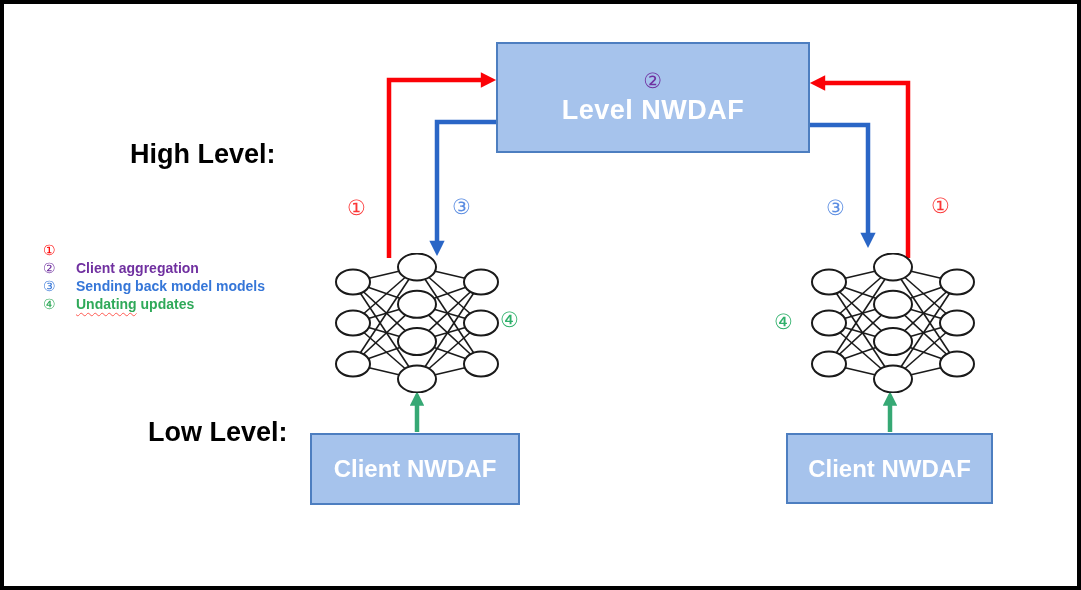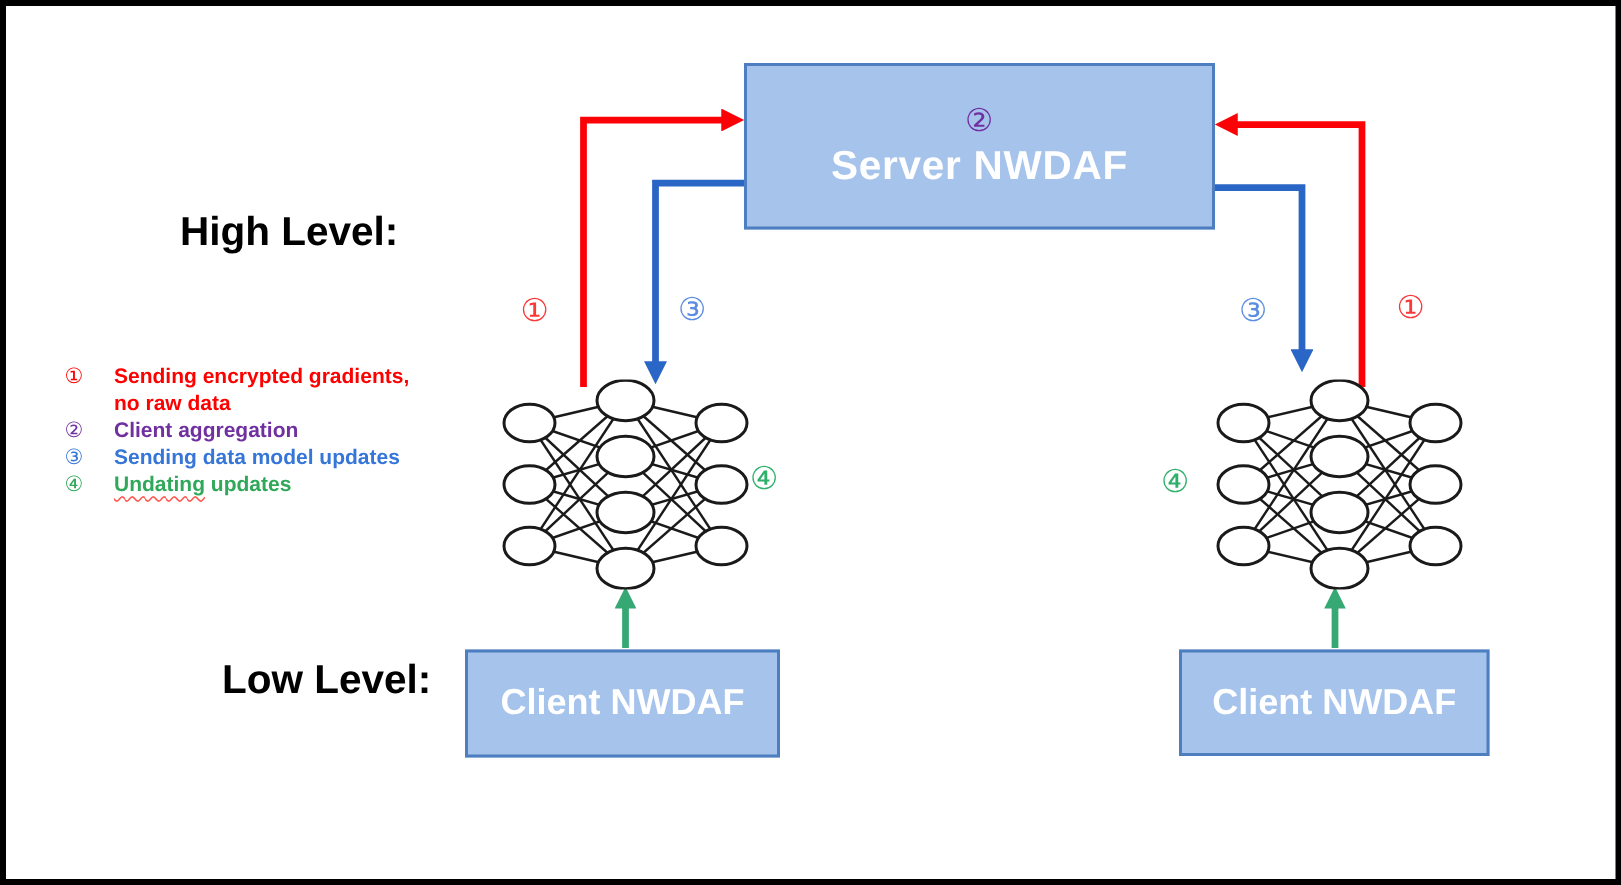--- a/index.html
+++ b/index.html
@@ -14,22 +14,22 @@
     position:absolute;z-index:2;background:#a6c3ec;border:2px solid #4d7ec0;
     display:flex;flex-direction:column;align-items:center;justify-content:center;
     color:#fff;font-weight:bold;box-sizing:border-box;text-align:center;
   }
   .server{left:496px;top:42px;width:314px;height:111px;font-size:27px;letter-spacing:.5px;}
   .server .badge{color:#7030a0;font-size:21px;font-weight:normal;line-height:1.1;margin-bottom:3px;}
   .client-left{left:310px;top:433px;width:210px;height:72px;font-size:24px;}
   .client-right{left:786px;top:433px;width:207px;height:71px;font-size:24px;}
 
   .big-label{position:absolute;z-index:3;color:#000;font-weight:bold;font-size:27px;white-space:nowrap;}
-  .high{left:120px;top:139px;}
-  .low{left:148px;top:438px;}
+  .high{left:130px;top:139px;}
+  .low{left:148px;top:417px;}
 
   .legend{position:absolute;left:43px;top:241px;z-index:3;font-size:14px;font-weight:bold;line-height:18px;}
   .legend-row{display:flex;align-items:flex-start;}
   .legend-num{width:33px;flex:none;font-weight:normal;}
   .legend-text{white-space:pre-line;}
   .lg-red{color:#ff0000;}
   .lg-purple{color:#7030a0;}
   .lg-blue{color:#3576d8;}
   .lg-green{color:#2fa959;}
   .wavy{text-decoration:underline;text-decoration-style:wavy;text-decoration-color:#ff5a52;text-decoration-thickness:1px;text-underline-offset:3px;}
@@ -69,39 +69,37 @@
     <polyline points="389,258 389,80 490,80" fill="none" stroke="#fb0207" stroke-width="4.5" marker-end="url(#ah-red)"></polyline>
     <polyline points="498,122 437,122 437,250" fill="none" stroke="#2a66c6" stroke-width="4.5" marker-end="url(#ah-blue)"></polyline>
     <polyline points="908,258 908,83 816,83" fill="none" stroke="#fb0207" stroke-width="4.5" marker-end="url(#ah-red)"></polyline>
     <polyline points="808,125 868,125 868,242" fill="none" stroke="#2a66c6" stroke-width="4.5" marker-end="url(#ah-blue)"></polyline>
     <polyline points="417,432 417,397" fill="none" stroke="#36a874" stroke-width="4.5" marker-end="url(#ah-green)"></polyline>
     <polyline points="890,432 890,397" fill="none" stroke="#36a874" stroke-width="4.5" marker-end="url(#ah-green)"></polyline>
   </svg>
 
   <div class="box server">
     <span class="badge">②</span>
-    <span>Server NWDAF</span>
+    <span>Level NWDAF</span>
   </div>
 
   <div class="big-label high">High Level:</div>
   <div class="big-label low">Low Level:</div>
 
   <div class="legend">
     <div class="legend-row lg-red">
       <span class="legend-num">①</span>
-      <span class="legend-text">Sending encrypted gradients,
-no raw data</span>
     </div>
     <div class="legend-row lg-purple">
       <span class="legend-num">②</span>
       <span class="legend-text">Client aggregation</span>
     </div>
     <div class="legend-row lg-blue">
       <span class="legend-num">③</span>
-      <span class="legend-text">Sending data model updates</span>
+      <span class="legend-text">Sending back model models</span>
     </div>
     <div class="legend-row lg-green">
       <span class="legend-num">④</span>
       <span class="legend-text"><span class="wavy">Undating</span><span> updates</span></span>
     </div>
   </div>
 
   <svg class="nn nn-left" viewBox="0 0 170 140">
       <line x1="21" y1="29" x2="85" y2="14" stroke="#1a1a1a" stroke-width="1.6"></line>
       <line x1="21" y1="29" x2="85" y2="51.3" stroke="#1a1a1a" stroke-width="1.6"></line>

